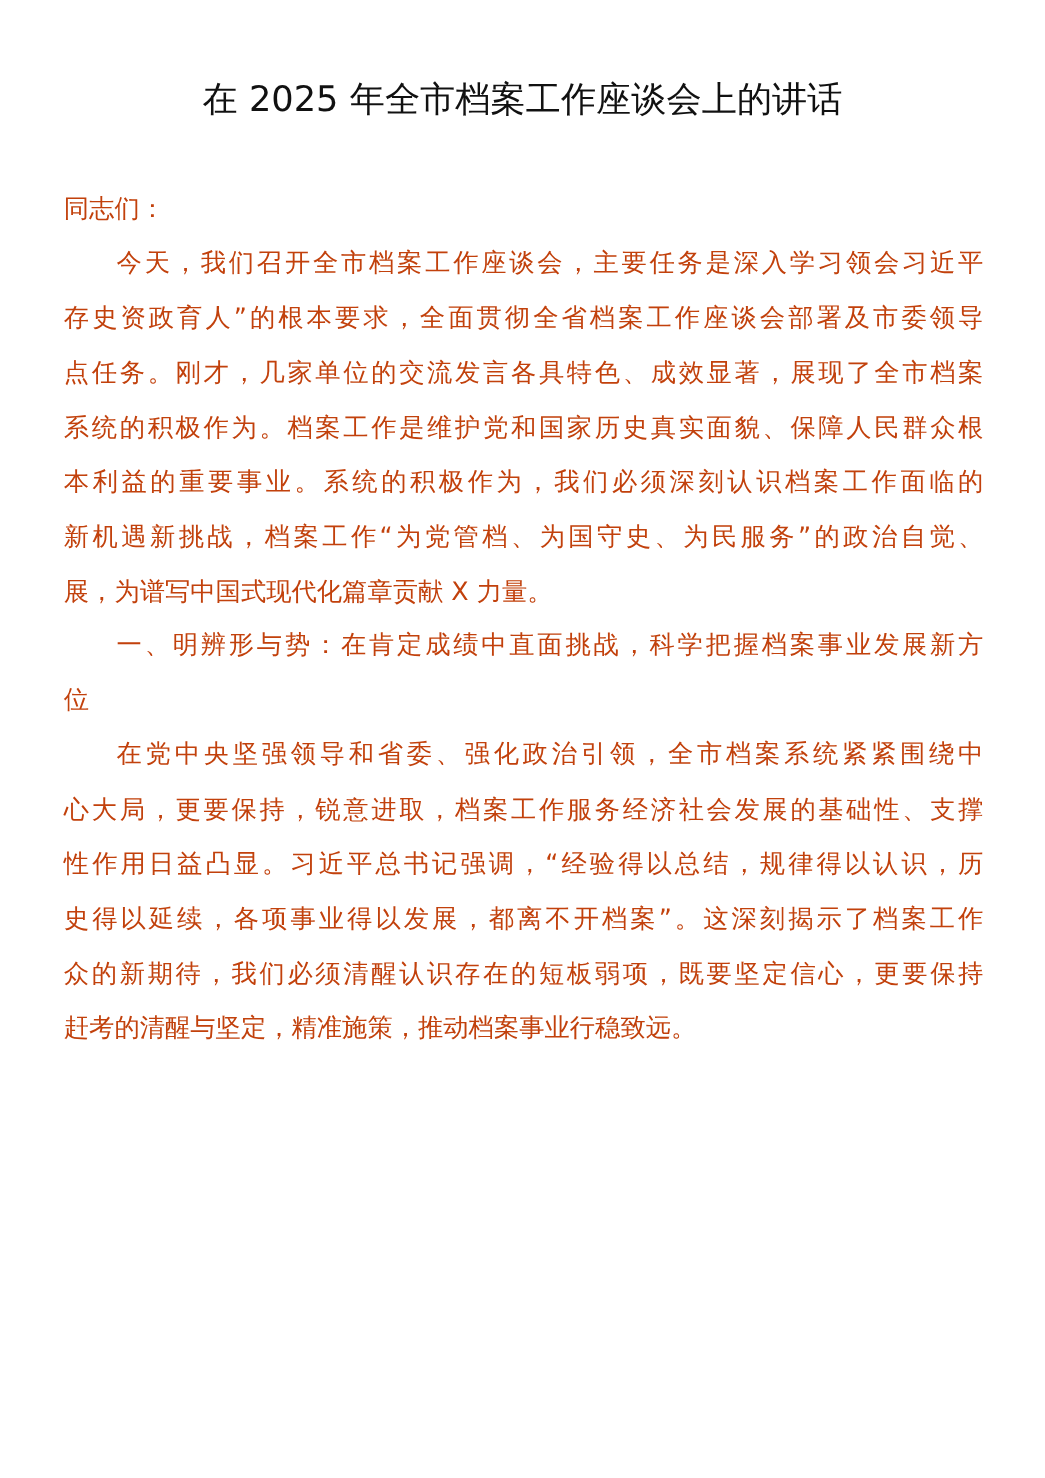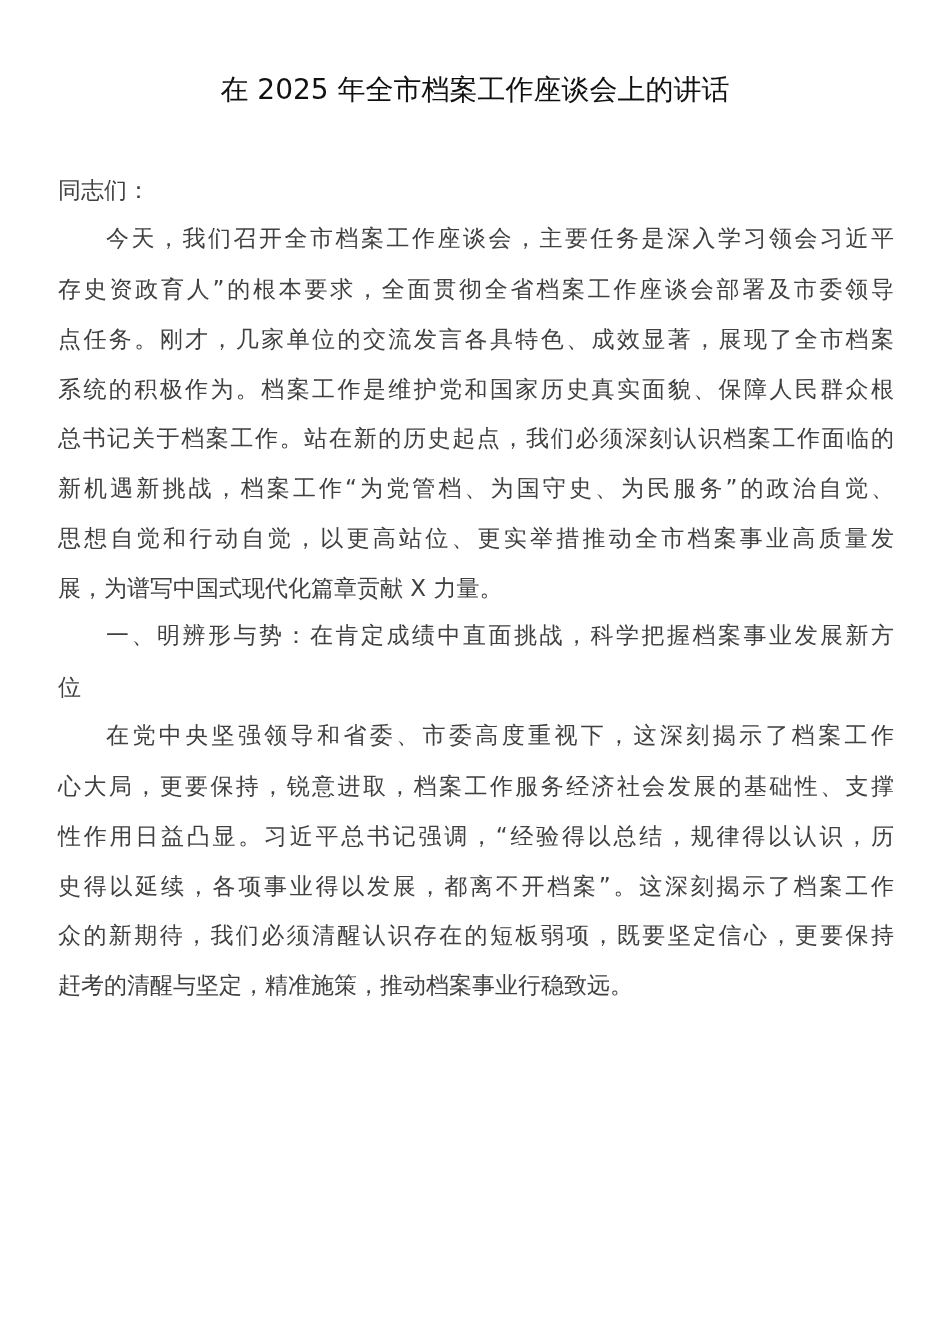--- a/index.html
+++ b/index.html
@@ -22,39 +22,39 @@
       width: 950px;
       height: 1344px;
       background: #ffffff;
     }
     .title {
       position: absolute;
       left: 0;
       top: 66px;
       width: 950px;
       text-align: center;
-      font-size: 28px;
+      font-size: 32px;
       line-height: 48px;
       letter-spacing: 0px;
       color: #111111;
       white-space: nowrap;
     }
     .body {
       position: absolute;
       left: 58px;
       top: 166px;
       width: 836px;
     }
     .line {
       display: block;
       height: 49.7px;
       line-height: 49.7px;
       font-size: 23px;
       white-space: nowrap;
-      color: #404040;
+      color: #c2410c;
       text-align: justify;
       text-align-last: justify;
     }
     .line.last {
       text-align-last: left;
     }
     .line.indent {
       padding-left: 48px;
       font-family: Liberation Mono, monospace;
     }
@@ -69,33 +69,32 @@
   <div class="title">在 2025 年全市档案工作座谈会上的讲话</div>
 
   <div class="body">
     <span class="line last">同志们：</span>
 
     <div>
       <span class="line indent">今天，我们召开全市档案工作座谈会，主要任务是深入学习领会习近平</span>
       <span class="line">存史资政育人”的根本要求，全面贯彻全省档案工作座谈会部署及市委领导</span>
       <span class="line">点任务。刚才，几家单位的交流发言各具特色、成效显著，展现了全市档案</span>
       <span class="line">系统的积极作为。档案工作是维护党和国家历史真实面貌、保障人民群众根</span>
-      <span class="line">总书记关于档案工作。站在新的历史起点，我们必须深刻认识档案工作面临的</span>
+      <span class="line">本利益的重要事业。系统的积极作为，我们必须深刻认识档案工作面临的</span>
       <span class="line">新机遇新挑战，档案工作“为党管档、为国守史、为民服务”的政治自觉、</span>
-      <span class="line">思想自觉和行动自觉，以更高站位、更实举措推动全市档案事业高质量发</span>
       <span class="line last">展，为谱写中国式现代化篇章贡献 X 力量。</span>
     </div>
 
     <div>
       <span class="line indent">一、明辨形与势：在肯定成绩中直面挑战，科学把握档案事业发展新方</span>
       <span class="line last">位</span>
     </div>
 
     <div>
-      <span class="line indent">在党中央坚强领导和省委、市委高度重视下，这深刻揭示了档案工作</span>
+      <span class="line indent">在党中央坚强领导和省委、强化政治引领，全市档案系统紧紧围绕中</span>
       <span class="line">心大局，更要保持，锐意进取，档案工作服务经济社会发展的基础性、支撑</span>
       <span class="line">性作用日益凸显。习近平总书记强调，“经验得以总结，规律得以认识，历</span>
       <span class="line">史得以延续，各项事业得以发展，都离不开档案”。这深刻揭示了档案工作</span>
       <span class="line">众的新期待，我们必须清醒认识存在的短板弱项，既要坚定信心，更要保持</span>
       <span class="line last">赶考的清醒与坚定，精准施策，推动档案事业行稳致远。</span>
     </div>
 
   </div>
 </div>
 

